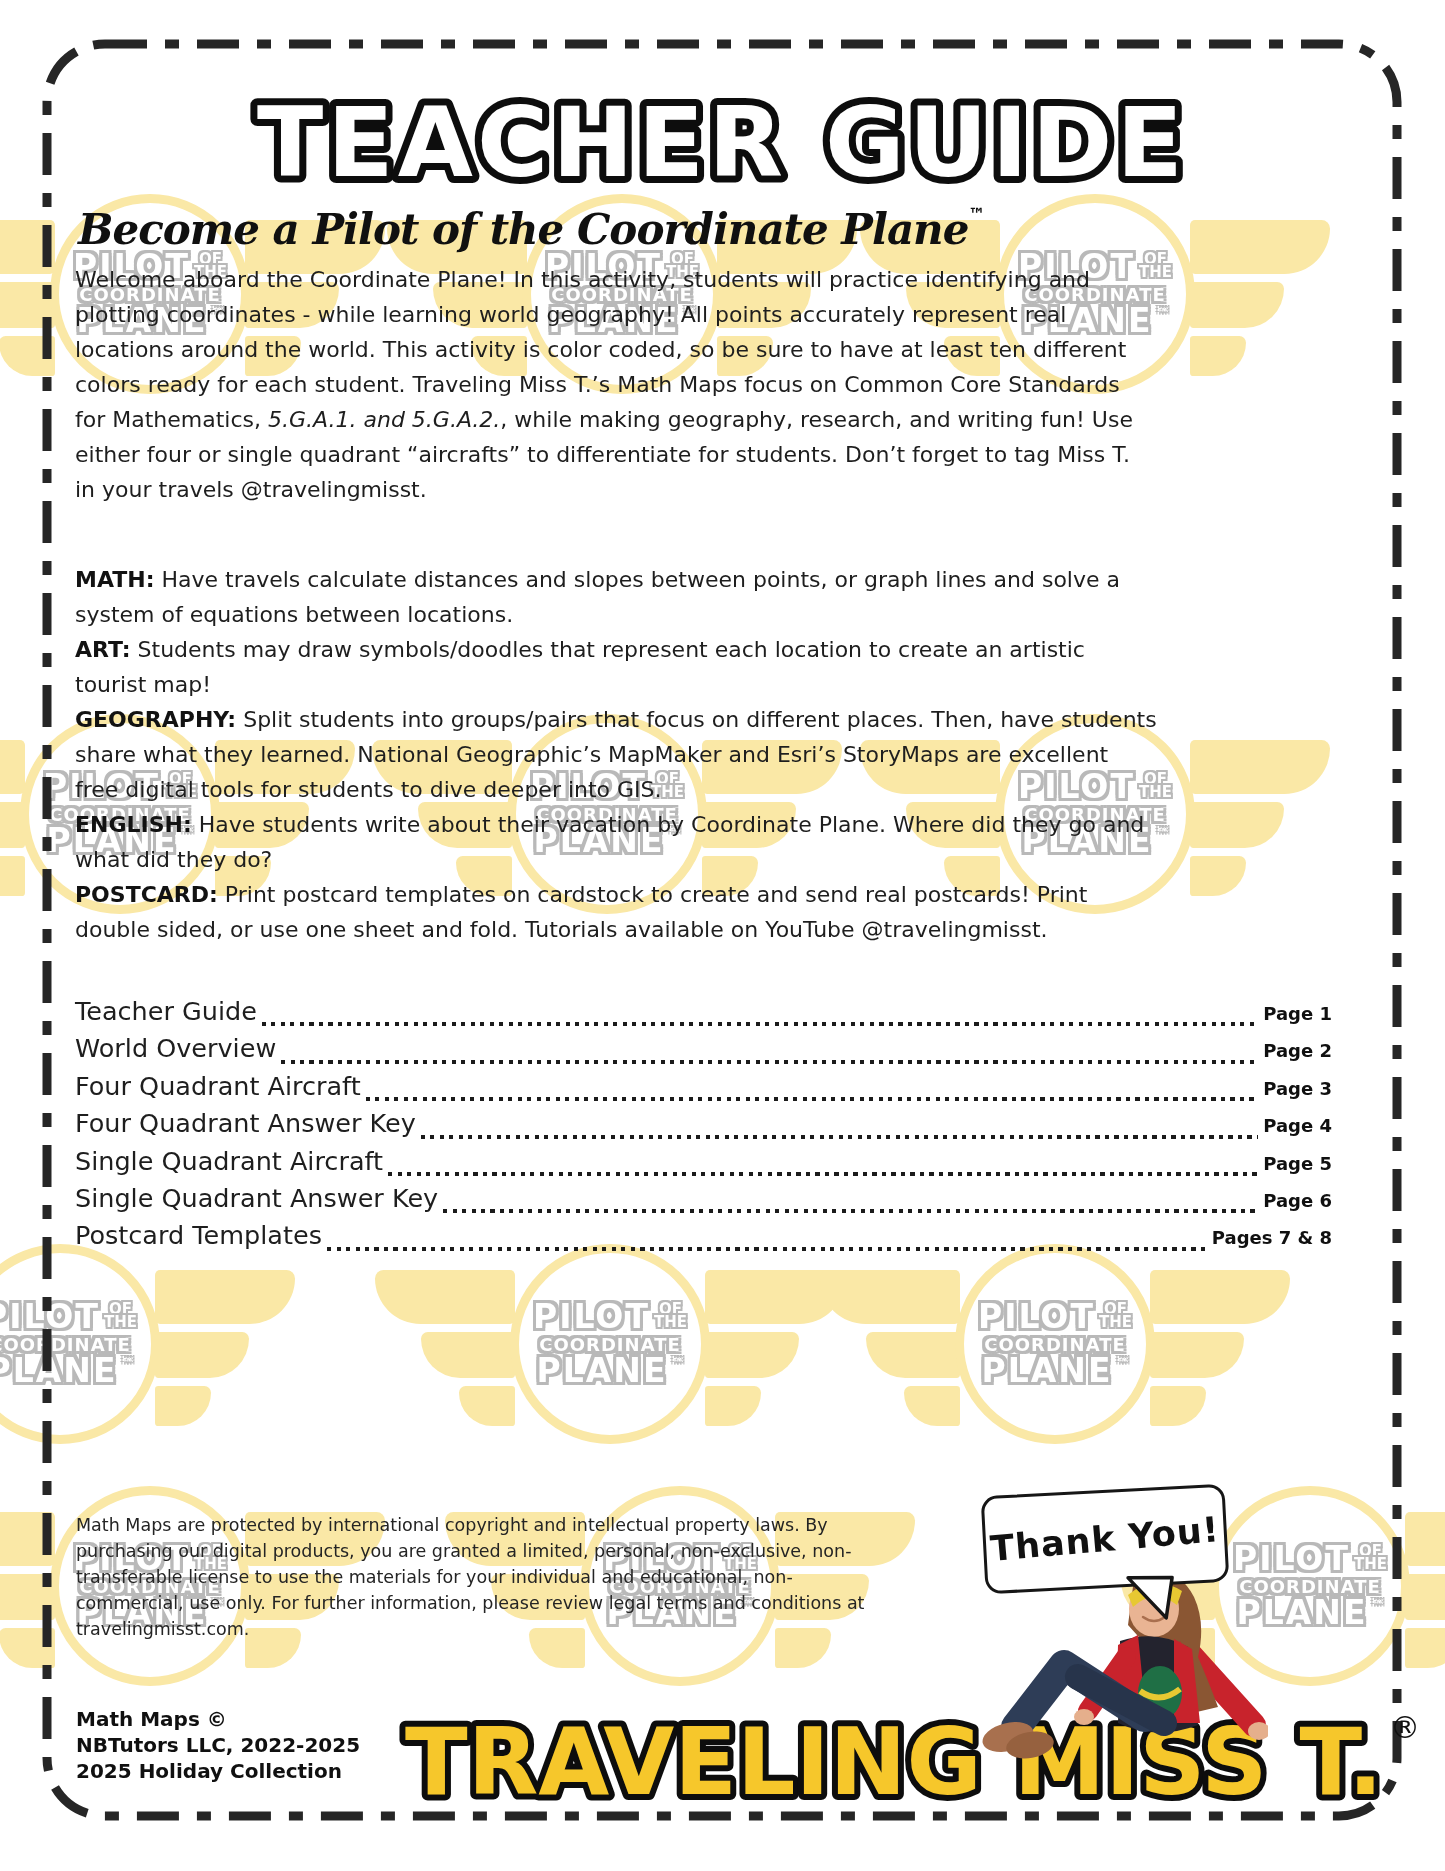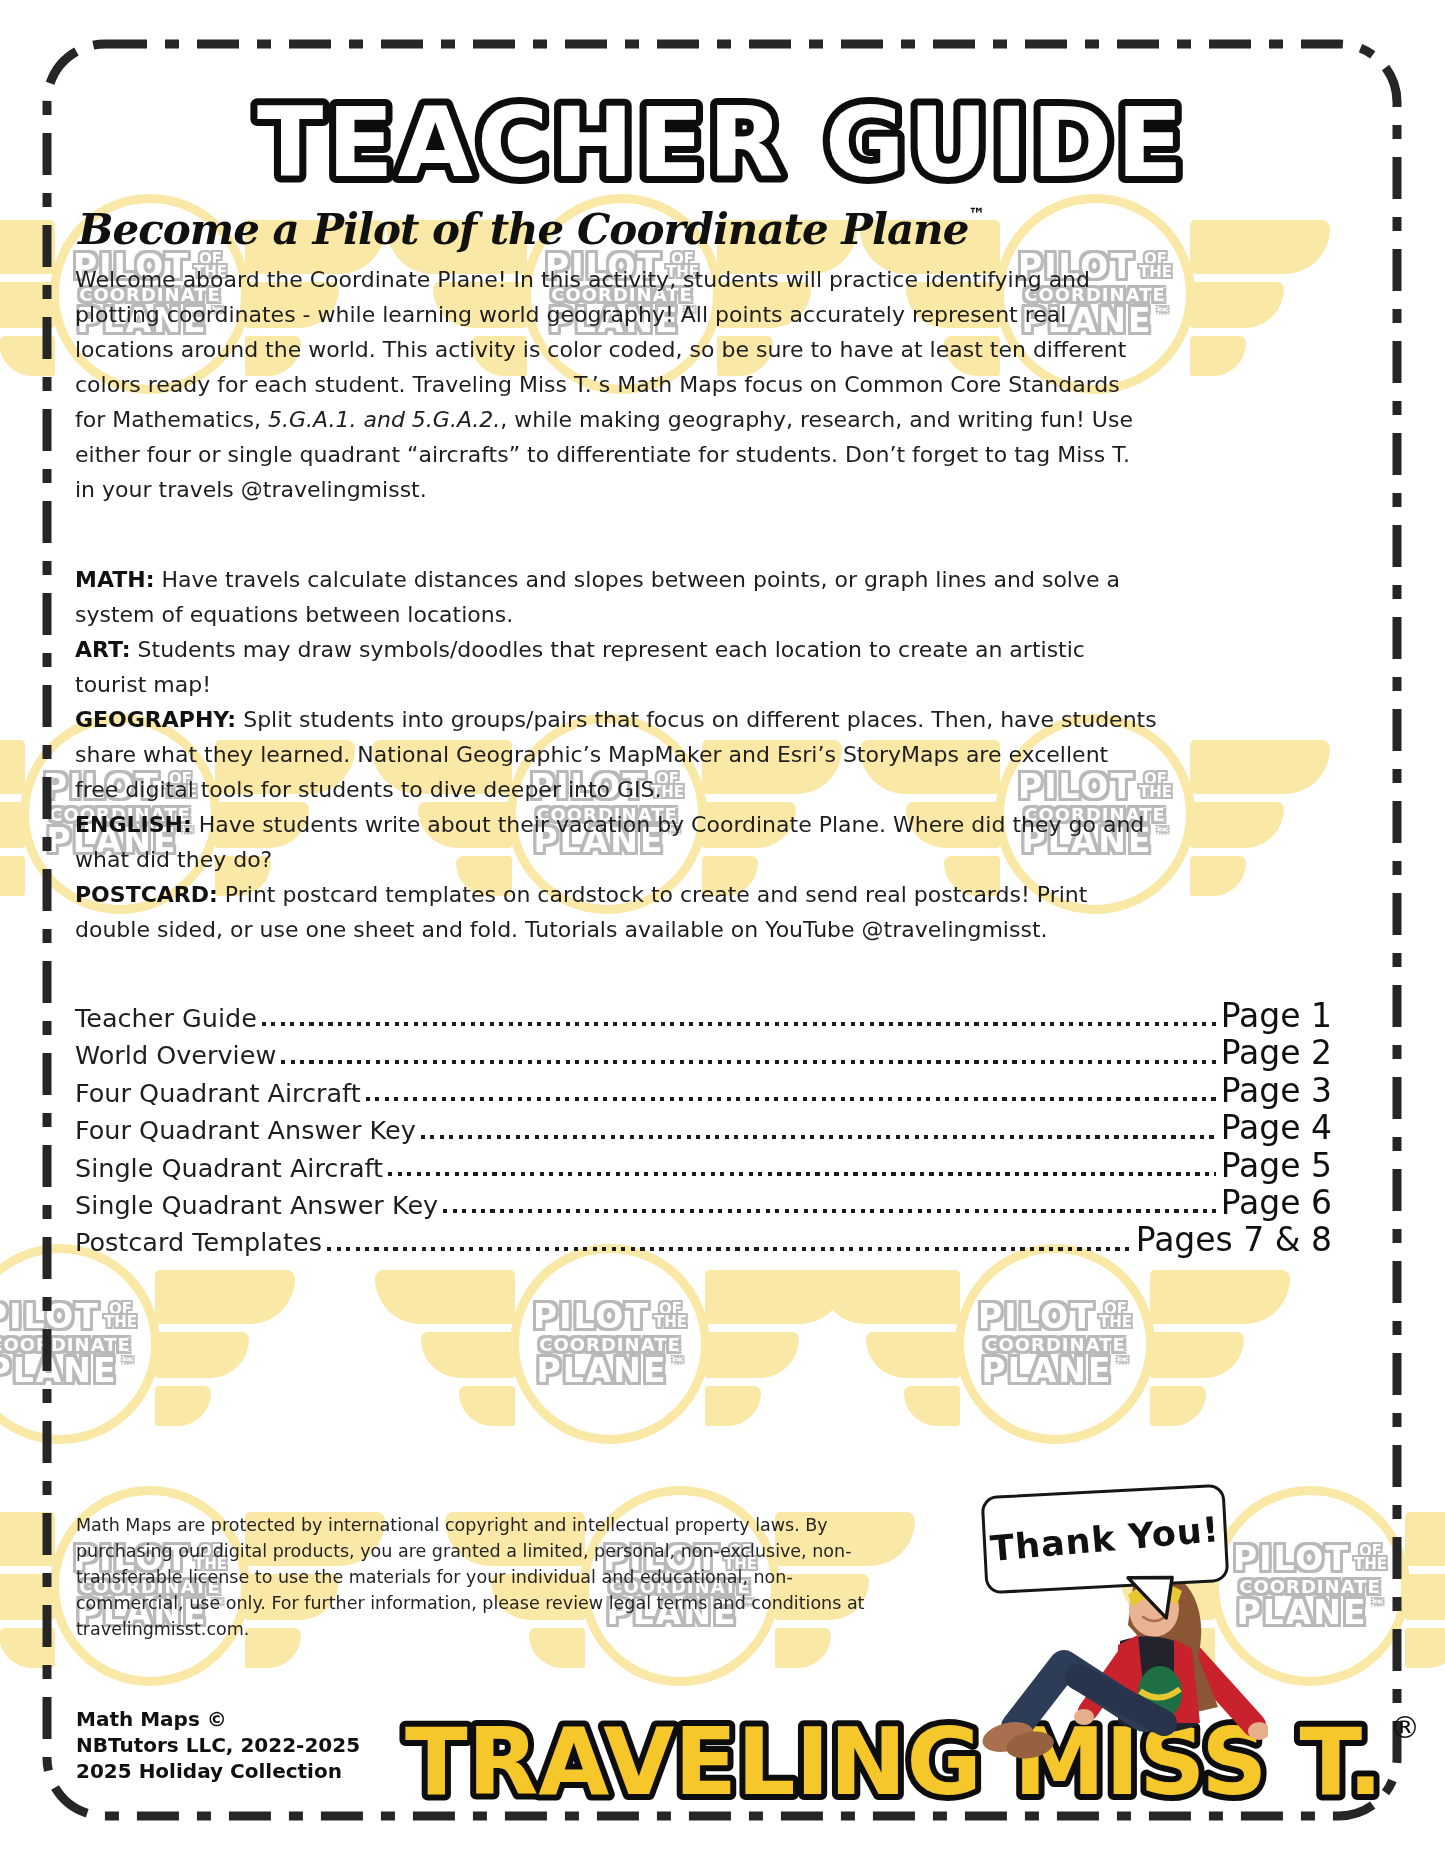--- a/index.html
+++ b/index.html
@@ -53,21 +53,21 @@
   #extensions-list p{margin:0;}
   .lead{font-weight:bold;color:#121212;}
   .ital{font-style:italic;}
 
   #toc-heading{position:absolute;left:78px;top:932px;font-size:46px;letter-spacing:-1px;}
   #toc-list{position:absolute;left:75px;top:996px;width:1257px;}
   .toc-row{display:flex;align-items:baseline;height:37.4px;}
   .toc-label{font-size:25.5px;white-space:nowrap;}
   .toc-dots{flex:1;height:4px;align-self:flex-end;margin:0 5px 7px 5px;
             background-image:repeating-linear-gradient(to right,#1b1b1b 0 4px,transparent 4px 9.5px);}
-  .toc-page{font-size:33px;font-weight:normal;white-space:nowrap;color:#101010;}
+  .toc-page{font-size:18px;font-weight:bold;white-space:nowrap;color:#101010;}
 
   #legal{position:absolute;left:76px;top:1512px;width:800px;font-size:17.5px;line-height:26px;color:#242424;}
   #copyright{position:absolute;left:76px;top:1706px;font-size:20px;font-weight:bold;line-height:26px;color:#101010;}
 
   
   #thank-bubble{position:absolute;left:983px;top:1490px;width:238px;height:92px;z-index:6;
                 background:#fff;border:3.5px solid #161616;border-radius:16px;
                 transform:rotate(-3deg);display:flex;align-items:center;justify-content:center;}
   #thank-text{font-size:35px;font-weight:bold;color:#111;transform:rotate(-2deg);letter-spacing:1px;}
   #bubble-tail{position:absolute;left:128px;top:84px;}

